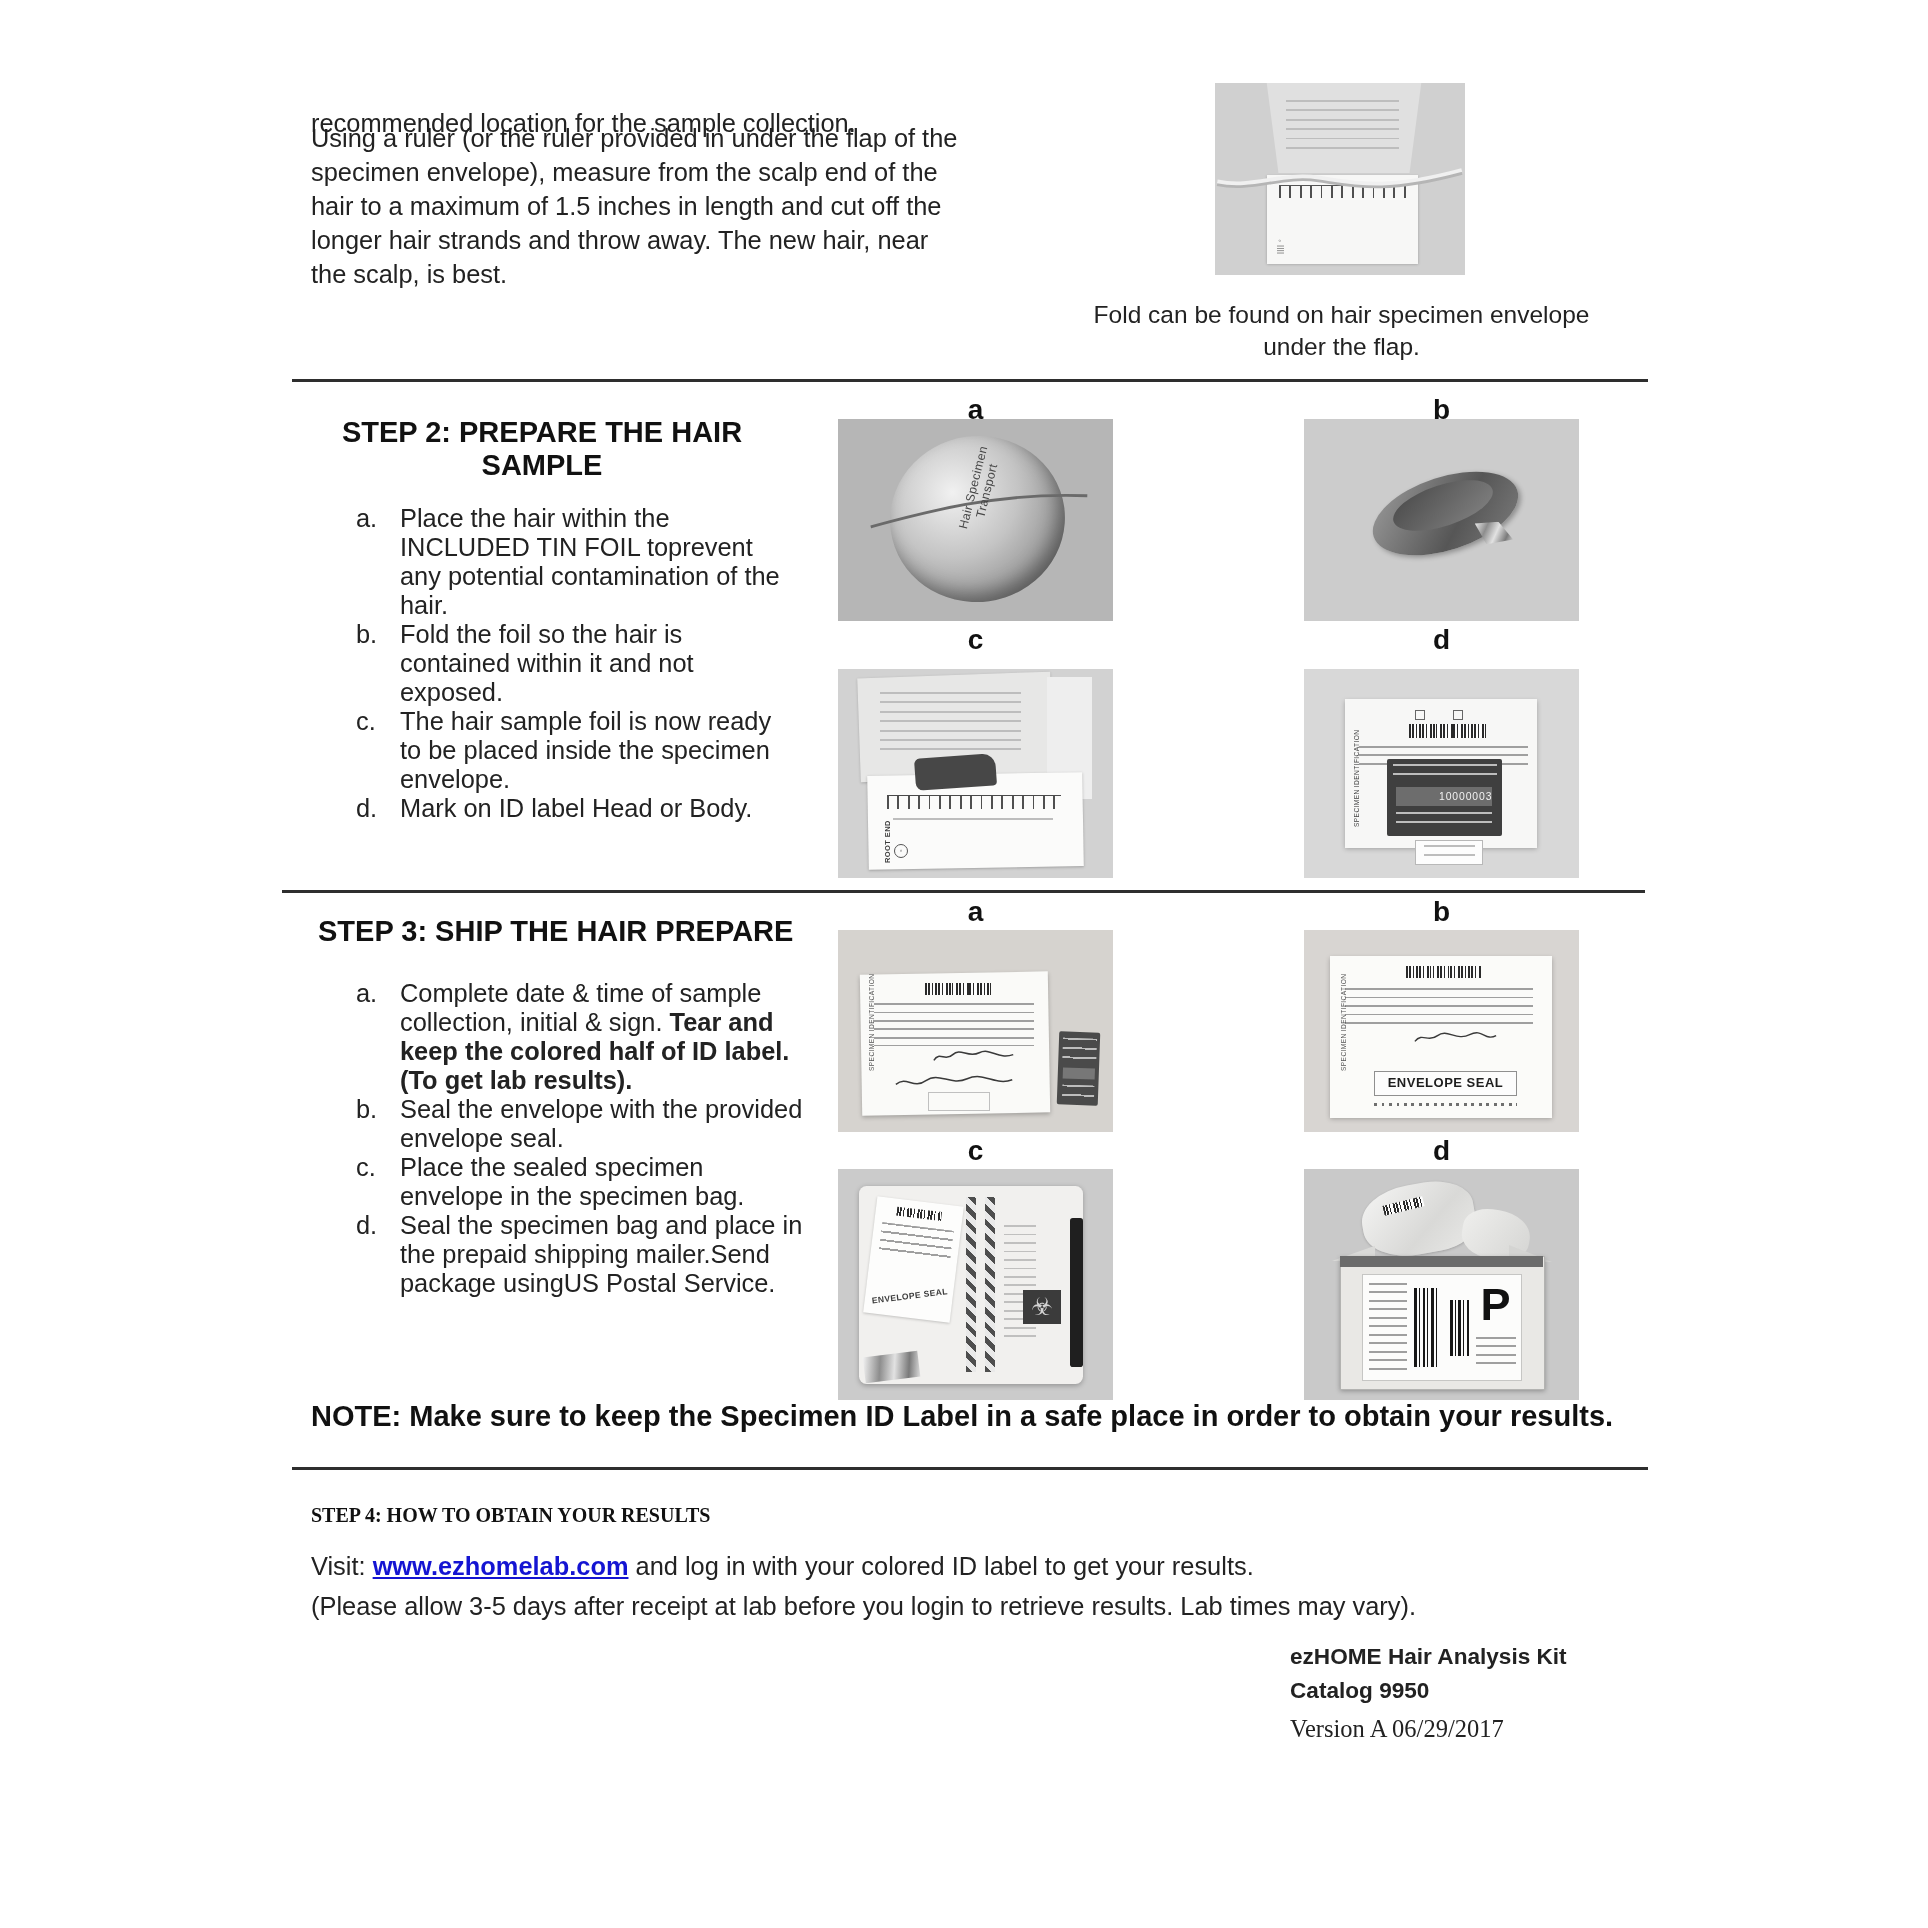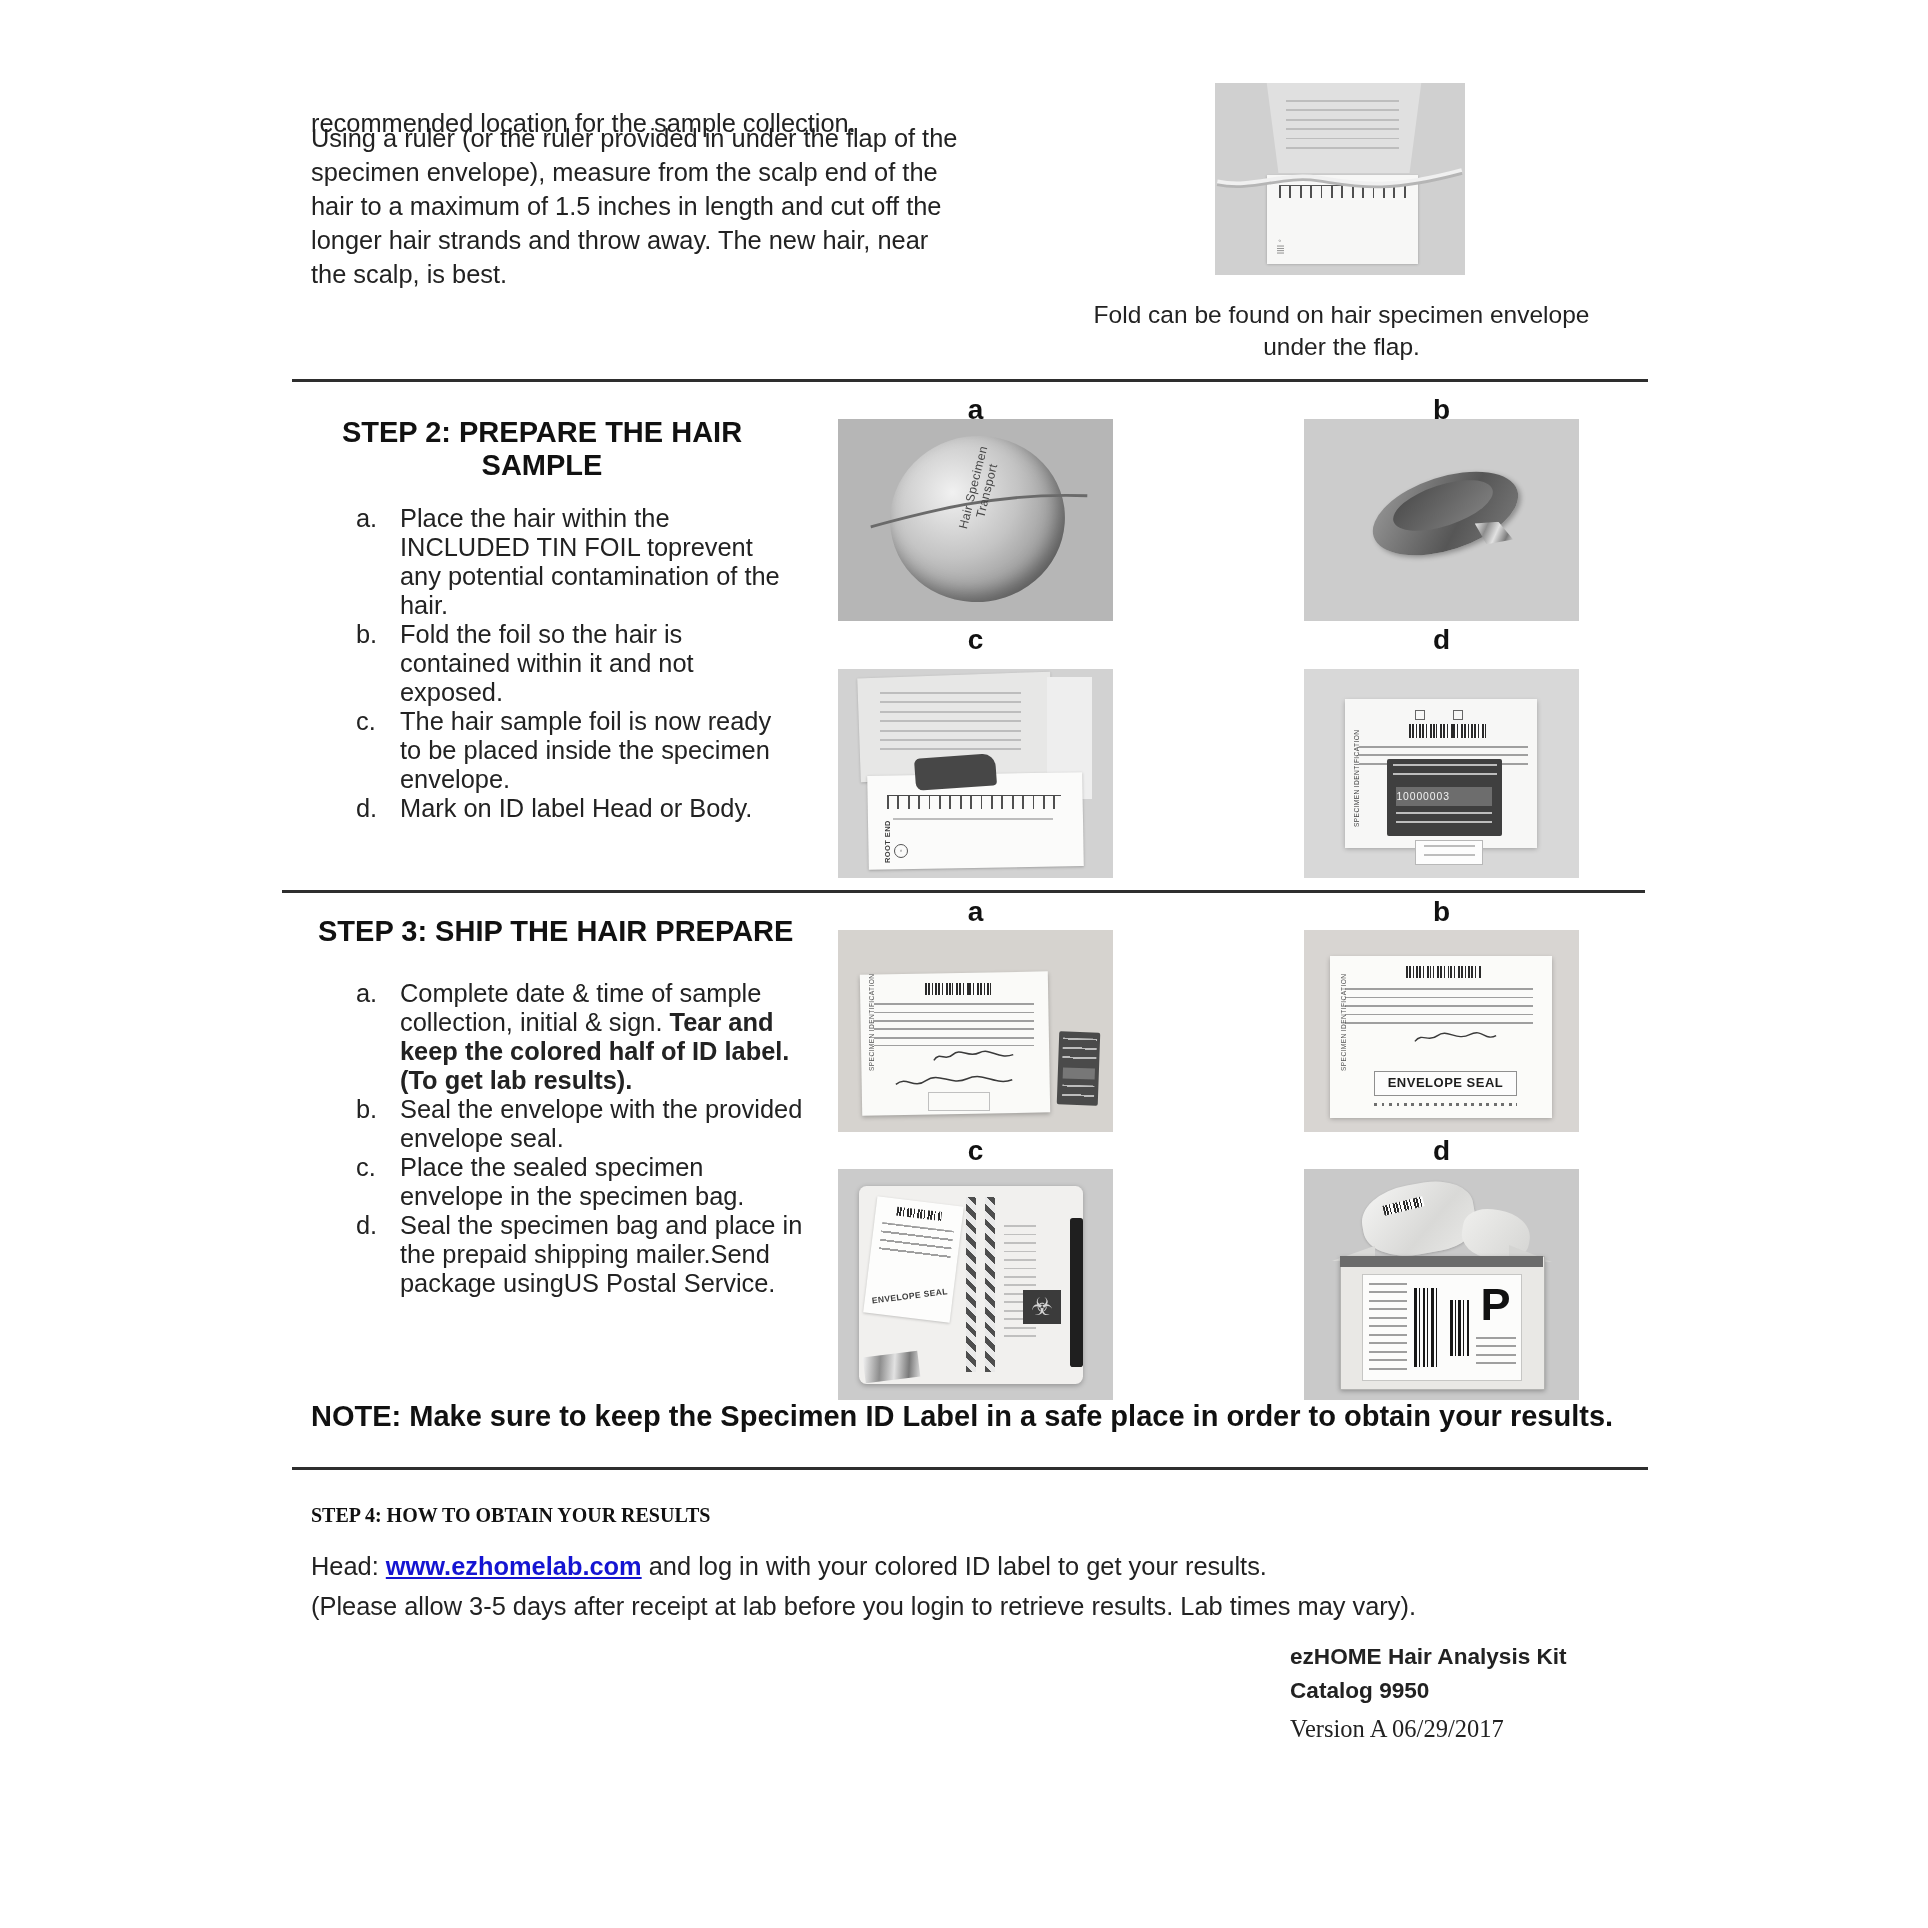--- a/index.html
+++ b/index.html
@@ -125,21 +125,21 @@
   </div>
 
   <div class="abs pic" style="left:1304px;top:669px;width:275px;height:209px;background:#d8d8d8;">
     <div class="abs" style="left:41px;top:30px;width:192px;height:149px;background:#f7f7f6;box-shadow:0 1.9px 4.7px rgba(0,0,0,0.25);"></div>
     <div class="abs" style="left:111px;top:41px;width:7.5px;height:7.5px;border:0.9px solid #666;"></div>
     <div class="abs" style="left:149px;top:41px;width:7.5px;height:7.5px;border:0.9px solid #666;"></div>
     <div class="abs barcode" style="left:105px;top:55px;width:77px;height:14px;"></div>
     <div class="abs faint" style="left:55px;top:77px;width:169px;height:21px;"></div>
     <div class="abs" style="left:83px;top:90px;width:115px;height:77px;background:#3f3f3f;border-radius:1.9px;">
       <div class="abs faint-lt" style="left:5.6px;top:4.7px;width:104px;height:17px;"></div>
-      <div class="abs" style="left:9.4px;top:28px;width:96px;height:19px;background:#6d6d6d;color:#f2f2f2;font-size:10.4px;text-align:left;line-height:19px;letter-spacing:0.9px;">10000003</div>
+      <div class="abs" style="left:9.4px;top:28px;width:96px;height:19px;background:#6d6d6d;color:#f2f2f2;font-size:10.4px;text-align:right;line-height:19px;letter-spacing:0.9px;">10000003</div>
       <div class="abs faint-lt" style="left:9.4px;top:53px;width:96px;height:19px;"></div>
     </div>
     <div class="abs tinytxt vtext" style="left:49px;top:158px;font-size:6.6px;color:#444;">SPECIMEN IDENTIFICATION</div>
     <div class="abs" style="left:111px;top:171px;width:66px;height:22.6px;border:0.9px solid #b8b8b8;background:#fdfdfd;">
       <div class="abs faint-lt" style="left:7.5px;top:3.8px;width:51px;height:15px;"></div>
     </div>
   </div>
 
   <div class="abs divider" style="left:282px;top:890px;width:1363px;"></div>
 
@@ -234,21 +234,21 @@
       <div class="abs faint" style="left:113px;top:62px;width:40px;height:34px;"></div>
     </div>
   </div>
 
   <div class="abs note-line" style="left:311px;top:1400px;">NOTE: Make sure to keep the Specimen ID Label in a safe place in order to obtain your results.</div>
 
   <div class="abs divider" style="left:292px;top:1467px;width:1356px;"></div>
 
   <div class="abs step-title" style="left:311px;top:1504px;font-size:20px;font-family:Liberation Serif, serif;">STEP 4: HOW TO OBTAIN YOUR RESULTS</div>
   <div class="abs body-text" style="left:311px;top:1549px;white-space:nowrap;">
-    <span>Head: </span><a href="#" class="link">www.ezhomelab.com</a><span> and log in with your colored ID label to get your results.</span>
+    <span>Visit: </span><a href="#" class="link">www.ezhomelab.com</a><span> and log in with your colored ID label to get your results.</span>
   </div>
   <div class="abs body-text" style="left:311px;top:1589px;white-space:nowrap;">(Please allow 3-5 days after receipt at lab before you login to retrieve results. Lab times may vary).</div>
 
   <div class="abs" style="left:1290px;top:1644px;width:395px;">
     <div class="credits-b">ezHOME Hair Analysis Kit</div>
     <div class="credits-b" style="margin-top:7.5px;">Catalog 9950</div>
     <div class="credits-s" style="margin-top:11px;">Version A 06/29/2017</div>
   </div>
 
 </div>

